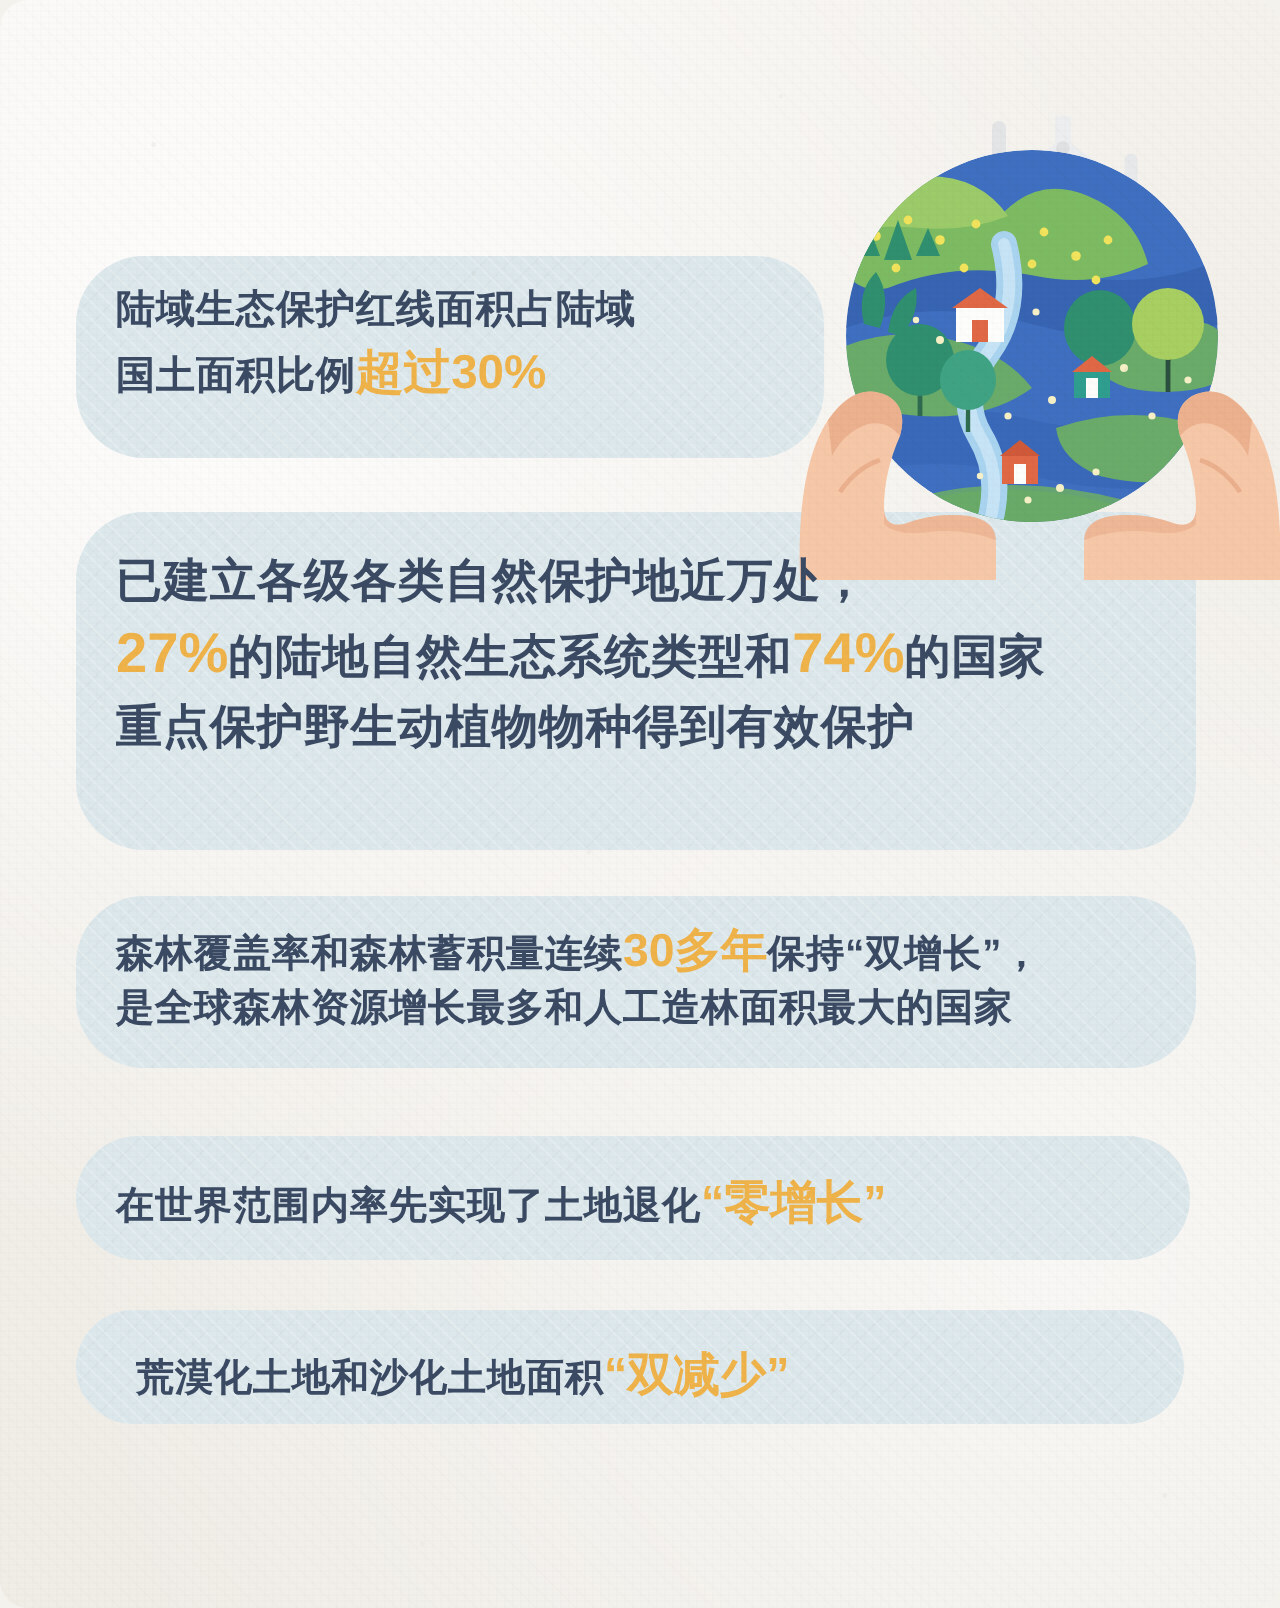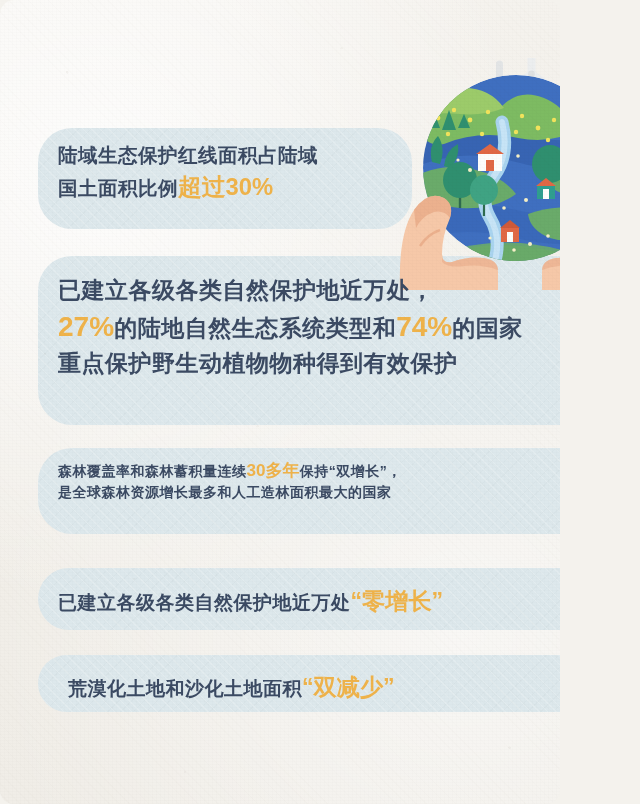--- a/index.html
+++ b/index.html
@@ -8,21 +8,21 @@
   }
   body {
     width: 640px;
     height: 804px;
     overflow: hidden;
     font-family: "Liberation Sans", "DejaVu Sans", sans-serif;
     background: #f4f2ed;
   }
   #poster {
     position: relative;
-    width: 560px;
+    width: 640px;
     height: 804px;
     background:
       radial-gradient(circle at 18% 22%, rgba(255,255,255,0.85) 0%, rgba(255,255,255,0) 55%),
       radial-gradient(circle at 82% 78%, rgba(255,255,255,0.6) 0%, rgba(255,255,255,0) 60%),
       linear-gradient(160deg, #f7f5f1 0%, #f2efe9 45%, #efece6 100%);
     overflow: hidden;
     border-radius: 14px;
   }
   
   #poster .grain {
@@ -90,21 +90,21 @@
 
   
   #card1 { left: 38px;  top: 128px; width: 374px; height: 101px; }
   #card2 { left: 38px;  top: 256px; width: 560px; height: 169px; }
   #card3 { left: 38px;  top: 448px; width: 560px; height: 86px;  }
   #card4 { left: 38px;  top: 568px; width: 557px; height: 62px;  }
   #card5 { left: 38px;  top: 655px; width: 554px; height: 57px;  }
 
   #t1 { left: 58px;  top: 142px; font-size: 19.5px; }
   #t2 { left: 58px;  top: 274px; font-size: 23px; }
-  #t3 { left: 58px;  top: 459px; font-size: 14px;   }
+  #t3 { left: 58px;  top: 459px; font-size: 19px;   }
   #t4 { left: 58px;  top: 585px; font-size: 19px;   }
   #t5 { left: 68px;  top: 671px; font-size: 19px;   }
 
   .line { display: block; }
 
   
   #illustration {
     position: absolute;
     left: 398px;
     top: 58px;
@@ -299,21 +299,21 @@
   <div class="card-text" id="t2">
       <span class="line"><span>已建立各级各类自然保护地近万处，</span></span>
       <span class="line"><span class="hl-big">27%</span><span>的陆地自然生态系统类型和</span><span class="hl-big">74%</span><span>的国家</span></span>
       <span class="line"><span>重点保护野生动植物物种得到有效保护</span></span>
     </div>
   <div class="card-text" id="t3">
       <span class="line"><span>森林覆盖率和森林蓄积量连续</span><span class="hl-big">30多年</span><span>保持“双增长”，</span></span>
       <span class="line"><span>是全球森林资源增长最多和人工造林面积最大的国家</span></span>
     </div>
   <div class="card-text" id="t4">
-      <span class="line"><span>已建立各级各类自然保护地近万处</span><span class="hl-big">“零增长”</span></span>
+      <span class="line"><span>在世界范围内率先实现了土地退化</span><span class="hl-big">“零增长”</span></span>
     </div>
   <div class="card-text" id="t5">
       <span class="line"><span>荒漠化土地和沙化土地面积</span><span class="hl-big">“双减少”</span></span>
     </div>
 
   <div class="grain"></div>
   <div class="speckle"></div>
 </div>
 
 </body></html>

